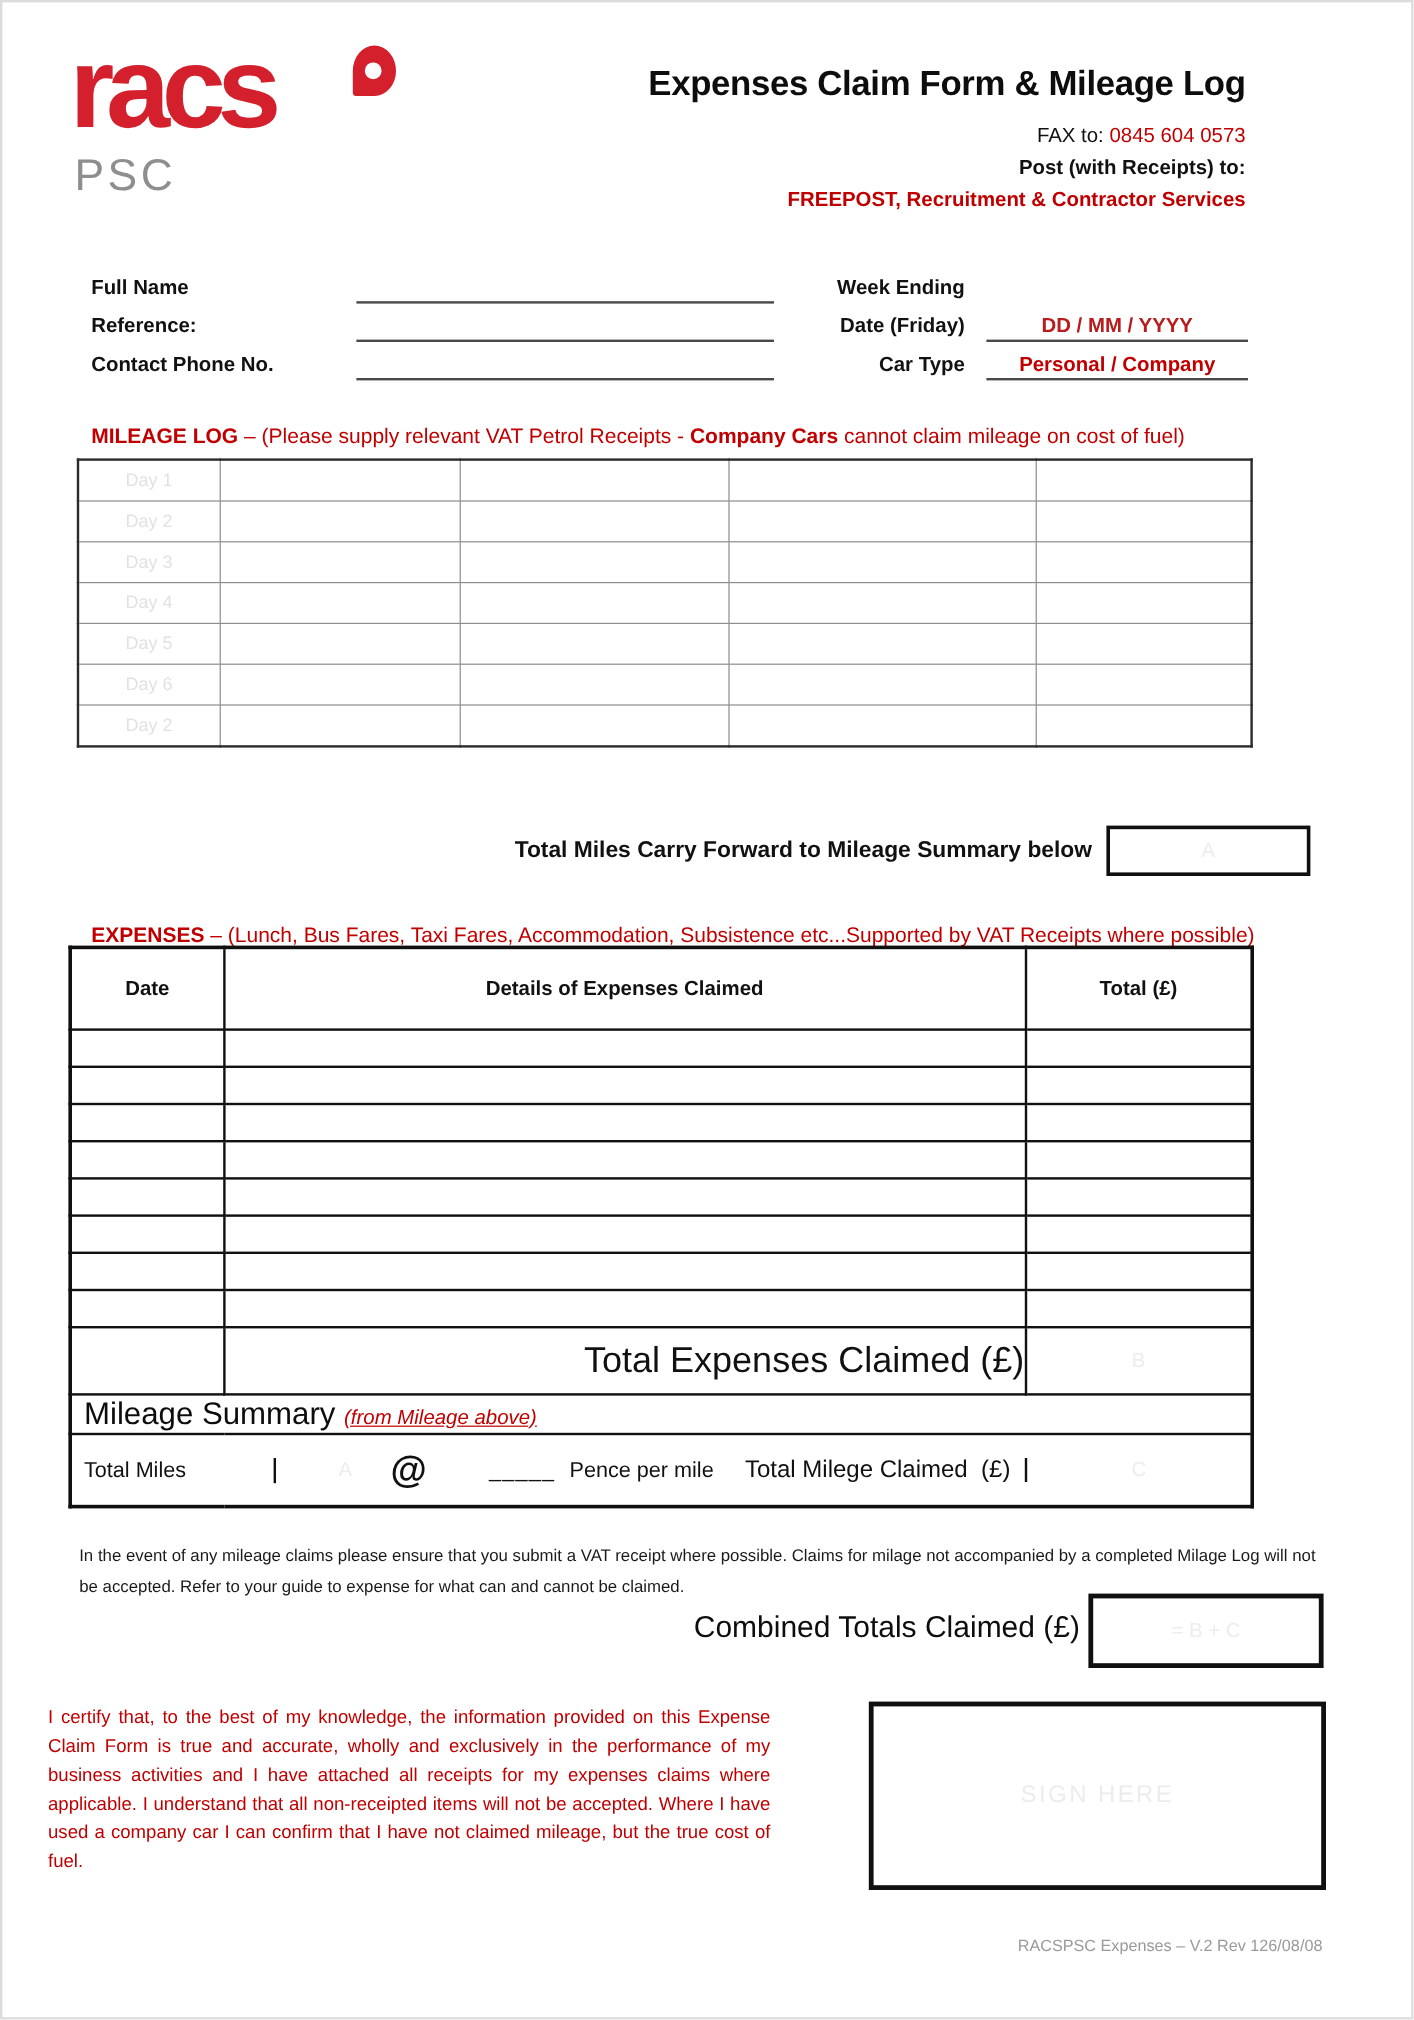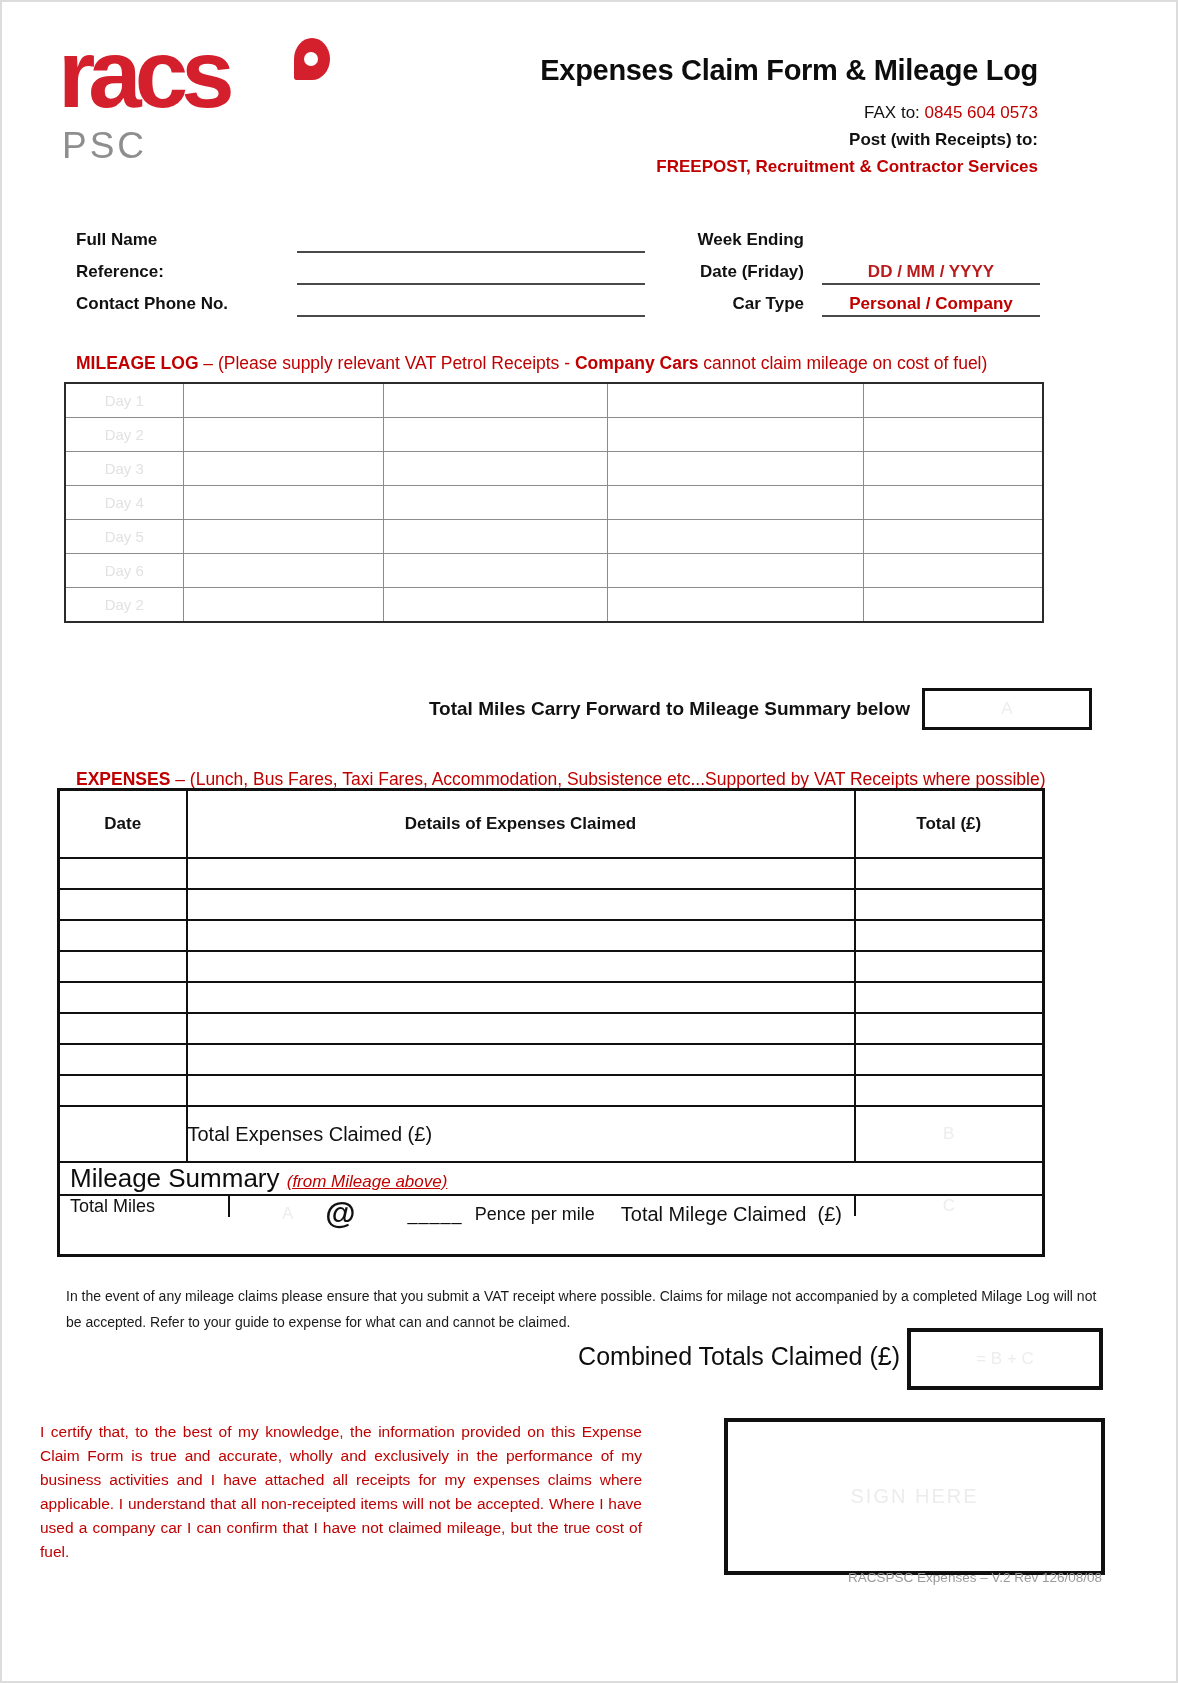--- a/index.html
+++ b/index.html
@@ -47,26 +47,26 @@
   .carry-box{position:absolute;left:920px;top:686px;width:170px;height:42px;
     border:3px solid #101010;box-sizing:border-box;text-align:center;line-height:36px;
     font-size:17px;color:#ededed;}
   
   .expenses{position:absolute;left:55px;top:786px;border-collapse:collapse;table-layout:fixed;
     width:985px;border:3px solid #101010;}
   .expenses th{height:64px;border:2px solid #101010;font-size:17px;font-weight:bold;
     text-align:center;vertical-align:middle;}
   .expenses td{border:2px solid #101010;height:29px;padding:0;}
   .expenses .trow-total td{height:54px;}
-  .cell-total-label{font-size:20px;text-align:left;padding-right:14px;}
+  .cell-total-label{font-size:30px;text-align:right;padding-right:14px;}
   .cell-ref{text-align:center;color:#ededed;font-size:17px;}
   .msum{height:48px;padding-left:10px !important;vertical-align:middle;}
   .msum-title{font-size:26px;color:#0d0d0d;}
   .msum-note{font-size:17px;color:#c00000;font-style:italic;text-decoration:underline;}
-  .miles-flex{display:flex;height:58px;align-items:flex-start;}
+  .miles-flex{display:flex;height:58px;align-items:center;}
   .miles-c1{width:158px;border-right:2px solid #101010;display:flex;align-items:center;
     padding-left:10px;font-size:18px;}
   .miles-c2{flex:1;display:flex;align-items:center;}
   .miles-c3{width:186px;border-left:2px solid #101010;display:flex;align-items:center;
     justify-content:center;color:#ededed;font-size:17px;}
   .m-ref{margin-left:52px;font-size:17px;color:#ededed;}
   .m-at{margin-left:32px;font-size:31px;font-weight:bold;}
   .m-blank{margin-left:52px;font-size:18px;letter-spacing:1px;}
   .m-pence{margin-left:12px;font-size:18px;}
   .m-claimed{margin-left:auto;padding-right:12px;font-size:20px;white-space:pre;}
@@ -76,21 +76,21 @@
   .combined-label{position:absolute;left:300px;top:1340px;width:598px;text-align:right;
     font-size:25px;color:#0d0d0d;white-space:nowrap;}
   .combined-box{position:absolute;left:905px;top:1326px;width:196px;height:62px;
     border:4px solid #101010;box-sizing:border-box;display:flex;align-items:center;
     justify-content:center;color:#ededed;font-size:17px;}
   .cert{position:absolute;left:38px;top:1418px;width:602px;font-size:15.5px;line-height:1.55;
     color:#c00000;text-align:justify;}
   .sign-box{position:absolute;left:722px;top:1416px;width:381px;height:157px;
     border:4px solid #101010;box-sizing:border-box;display:flex;align-items:center;
     justify-content:center;color:#ececec;font-size:20px;letter-spacing:2px;}
-  .footer{position:absolute;left:700px;top:1568px;width:400px;text-align:right;
+  .footer{position:absolute;left:700px;top:1612px;width:400px;text-align:right;
     font-size:13.5px;color:#9a9a9a;}
 </style>
 </head>
 <body>
 
 <div class="page">
 
   <div class="logo">
     <div class="logo-word">racs</div>
     <div class="logo-drop"></div>

